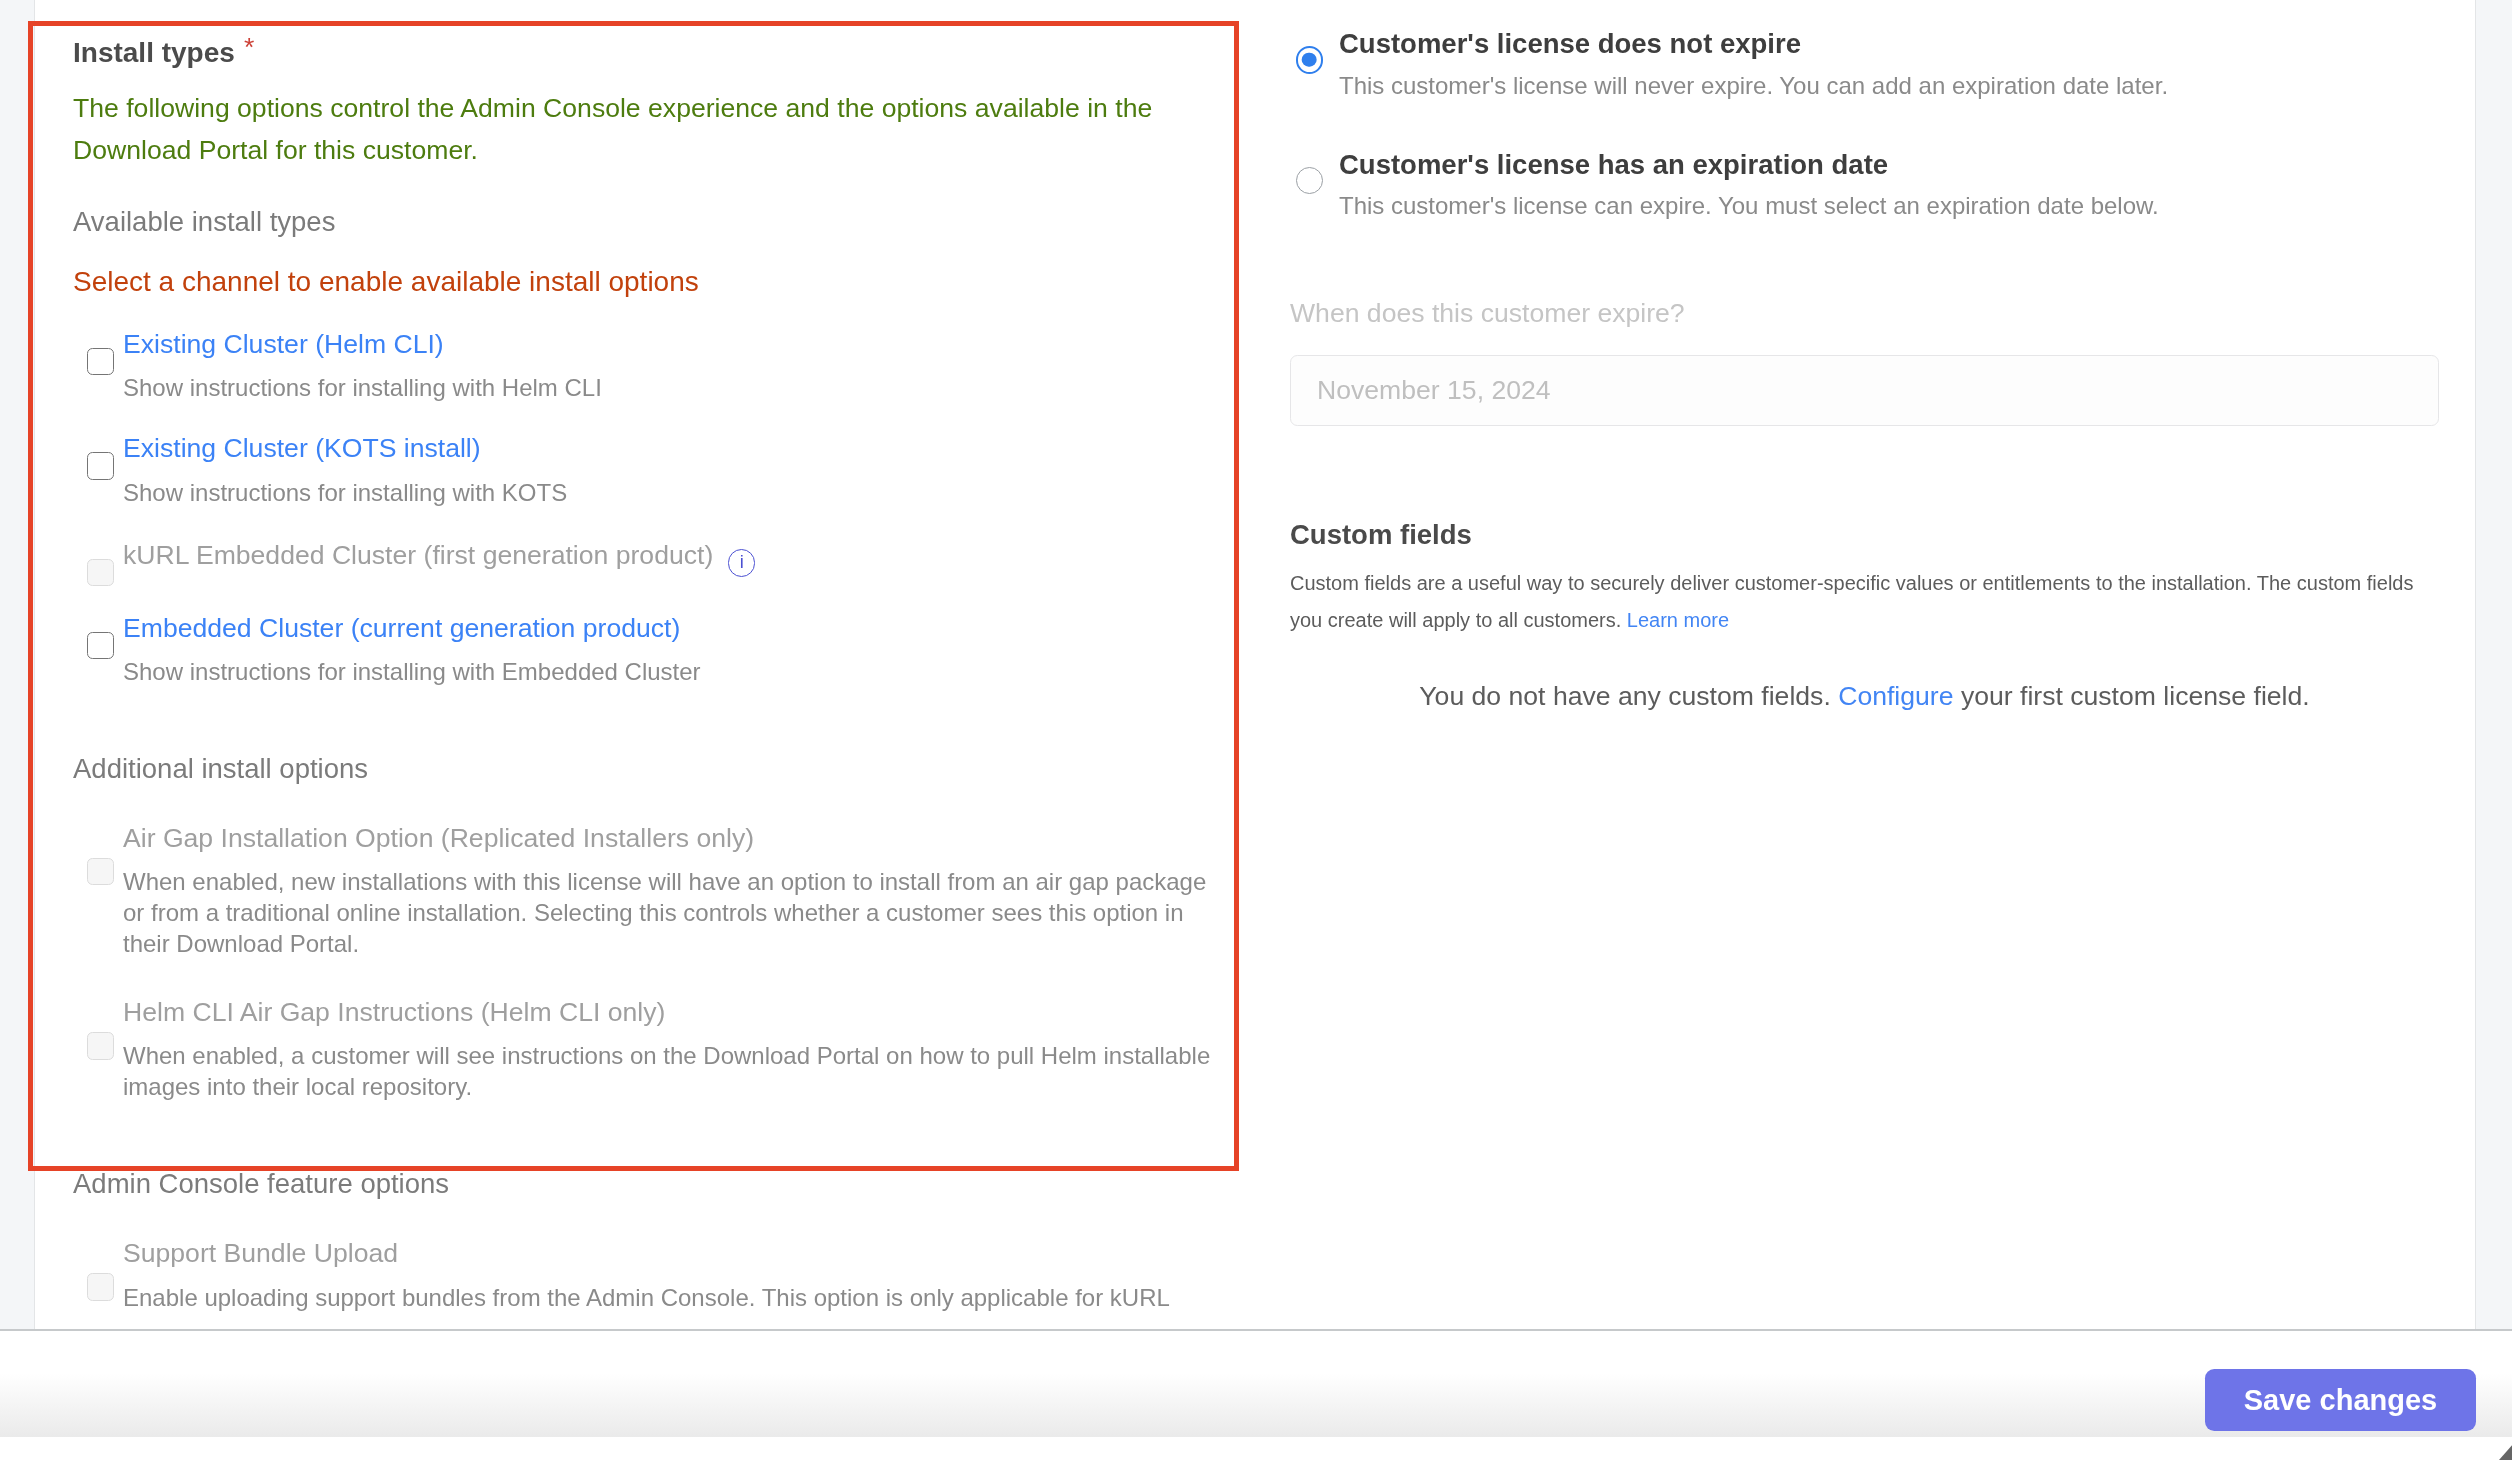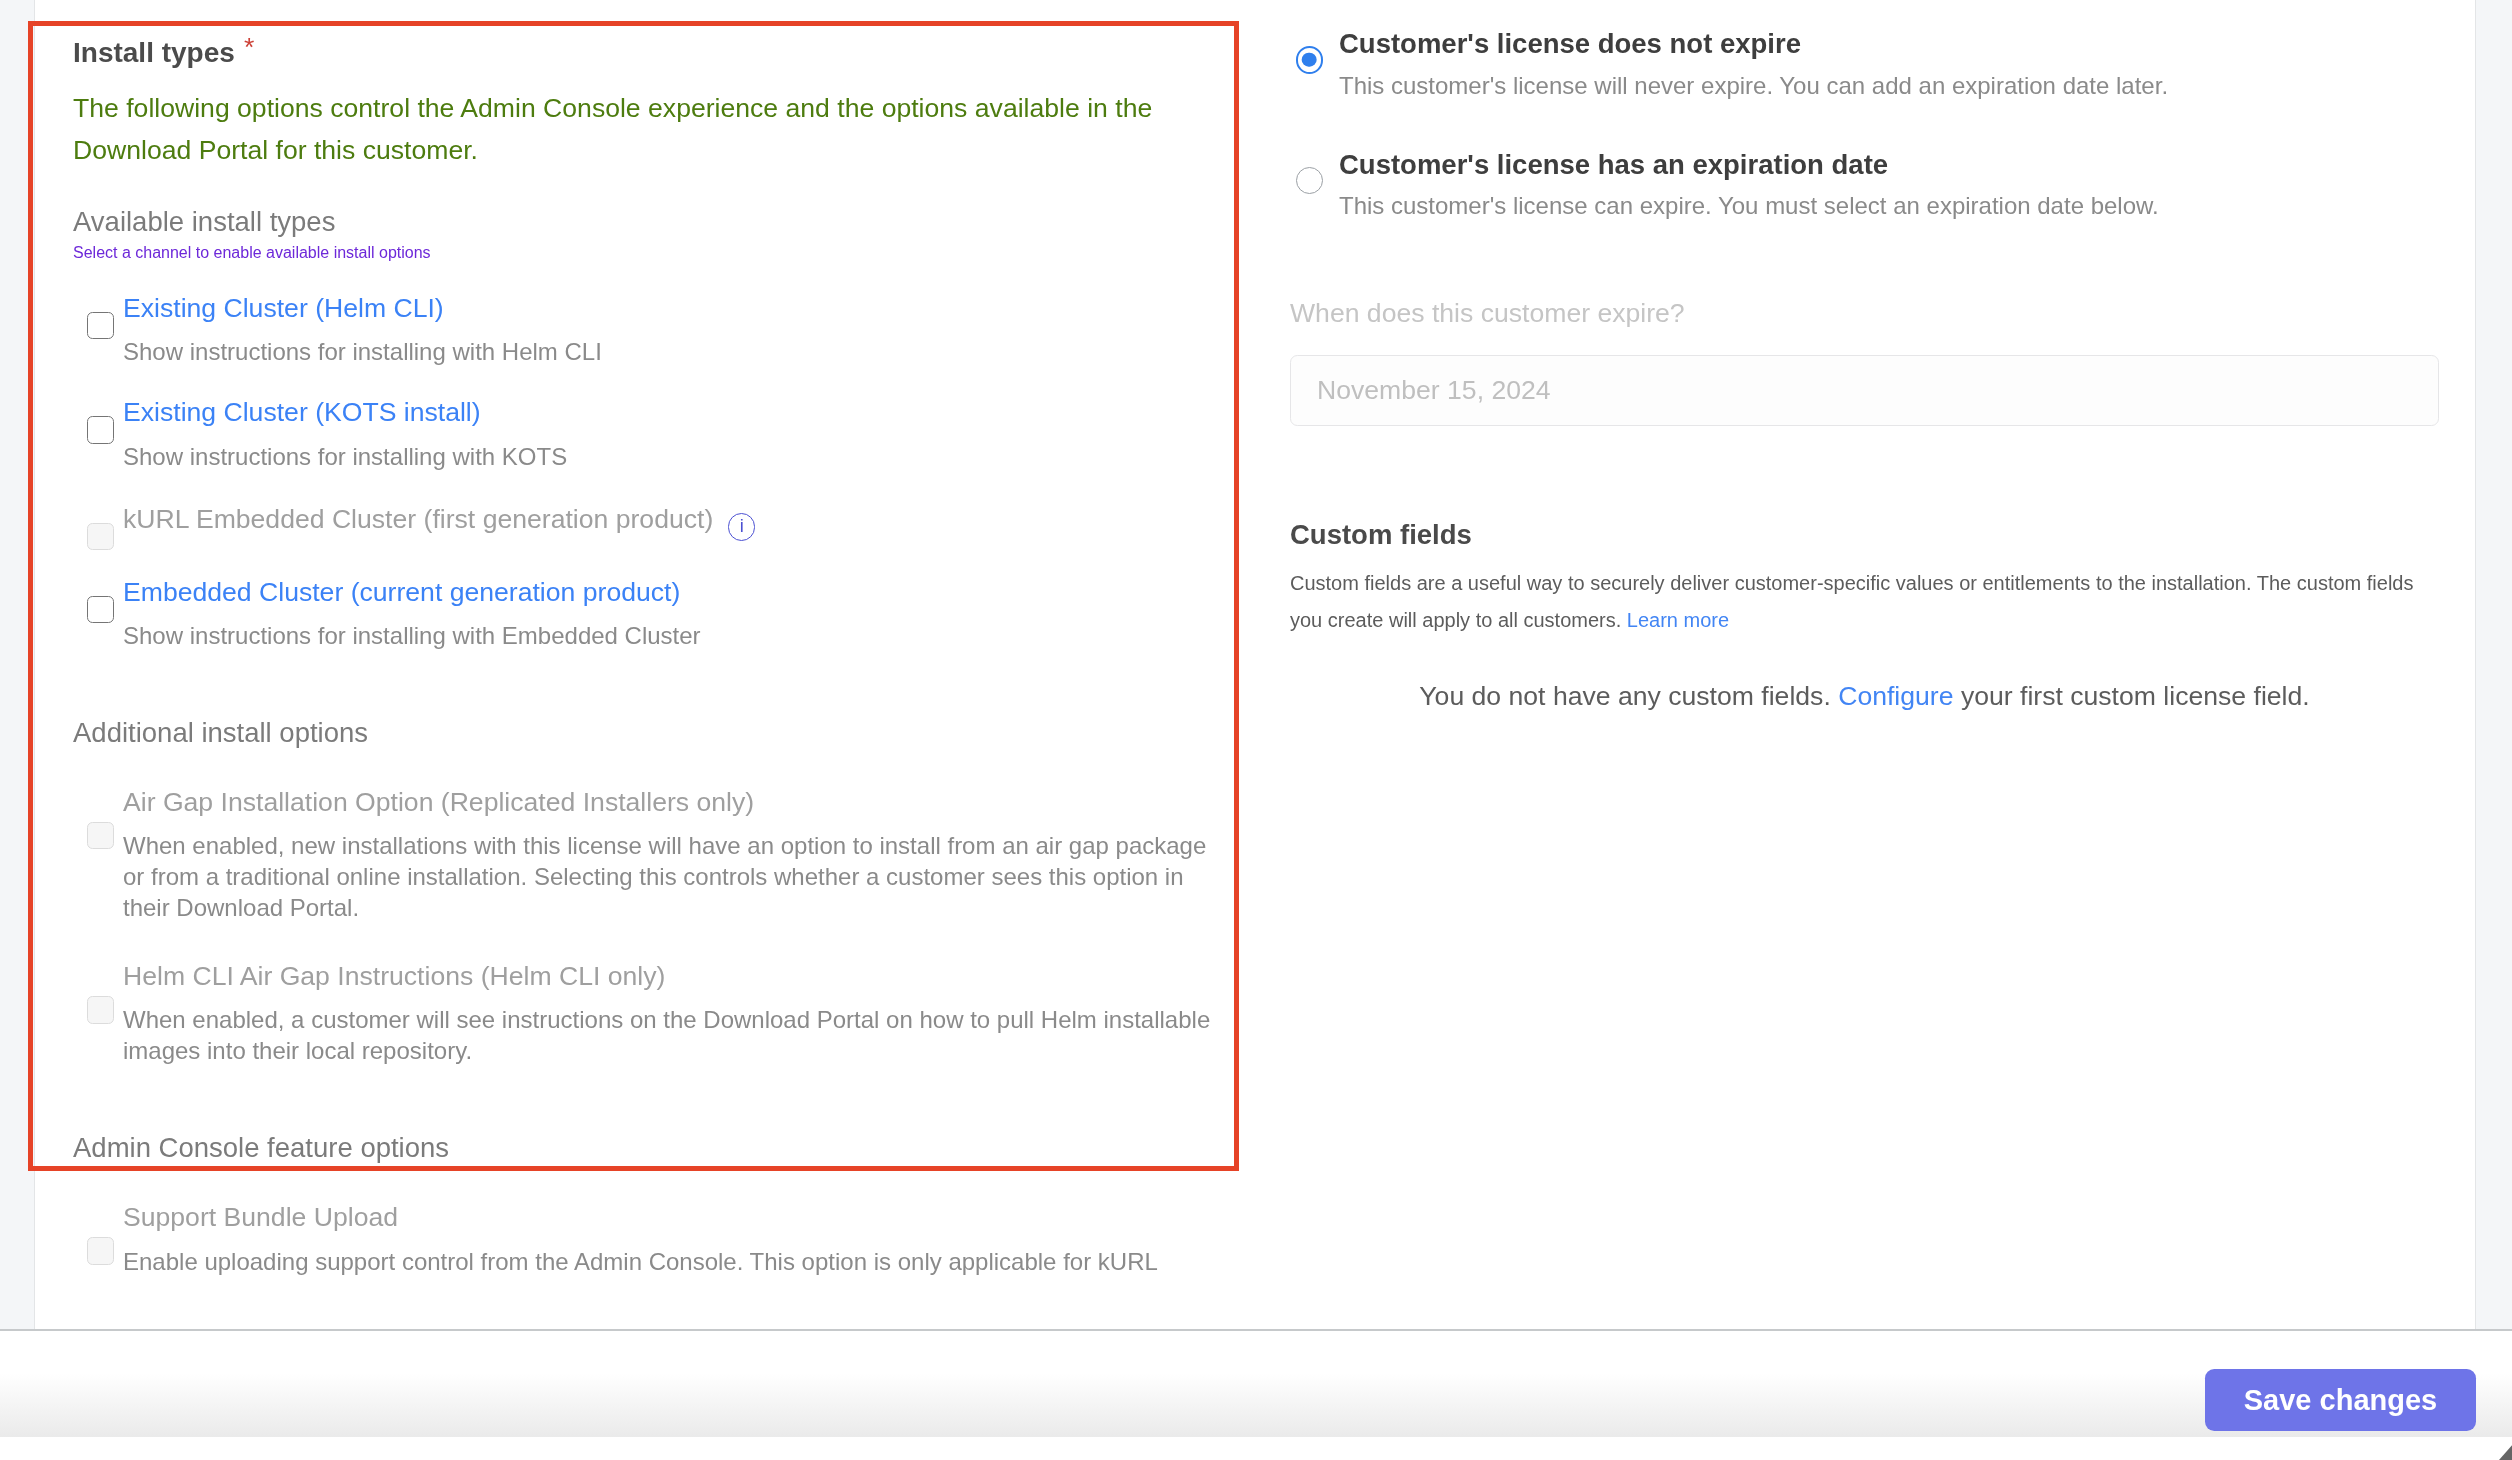--- a/index.html
+++ b/index.html
@@ -22,21 +22,21 @@
   .left-col  { position:absolute; left:73px;  top:0; width:1141px; }
   .right-col { position:absolute; left:1290px; top:0; width:1149px; }
 
   
   .page-title { margin-top:37px; font-size:28px; font-weight:700; color:#4b4b4b; }
   .required   { color:#cc4036; margin-left:9.2px; font-size:26.6px; position:relative; top:-6.4px; font-weight:400; }
   .intro      { margin-top:18.3px; width:1136px; font-size:26.6px; line-height:42px; color:#4d7c0f; }
 
   .section-heading { font-size:27.5px; color:#7b7b7b; font-weight:400; }
   #h-available  { margin-top:35px; }
-  .section-sub  { margin-top:6px; font-size:16px; color:#6d28d9; }
+  .section-sub  { margin-top:28px; font-size:28px; color:#c2410c; }
   #h-additional { margin-top:66px; }
   #h-admin      { margin-top:66px; }
 
   .opt-row  { position:relative; padding-left:50px; }
   #available-options .opt-row:nth-child(1) { margin-top:27.5px; }
   #available-options .opt-row:nth-child(2) { margin-top:27.5px; }
   #available-options .opt-row:nth-child(3) { margin-top:29px; }
   #available-options .opt-row:nth-child(4) { margin-top:33px; }
   #additional-options .opt-row, #admin-options .opt-row { margin-top:35px; }
 
@@ -162,21 +162,21 @@
         </div>
       </div>
     </div>
 
   <div class="section-heading" id="h-admin">Admin Console feature options</div>
   <div id="admin-options">
       <div class="opt-row disabled">
         <span class="checkbox"></span>
         <div class="opt-text">
           <div class="opt-label"><span>Support Bundle Upload</span></div>
-          <div class="opt-helper">Enable uploading support control from the Admin Console. This option is only applicable for kURL</div>
+          <div class="opt-helper">Enable uploading support bundles from the Admin Console. This option is only applicable for kURL</div>
         </div>
       </div>
     </div>
 </div>
 
 <div class="red-outline"></div>
 
 <div class="right-col">
   <div class="radio-row" id="radio-row-1">
     <span class="radio selected" id="radio-no-expire"></span>

